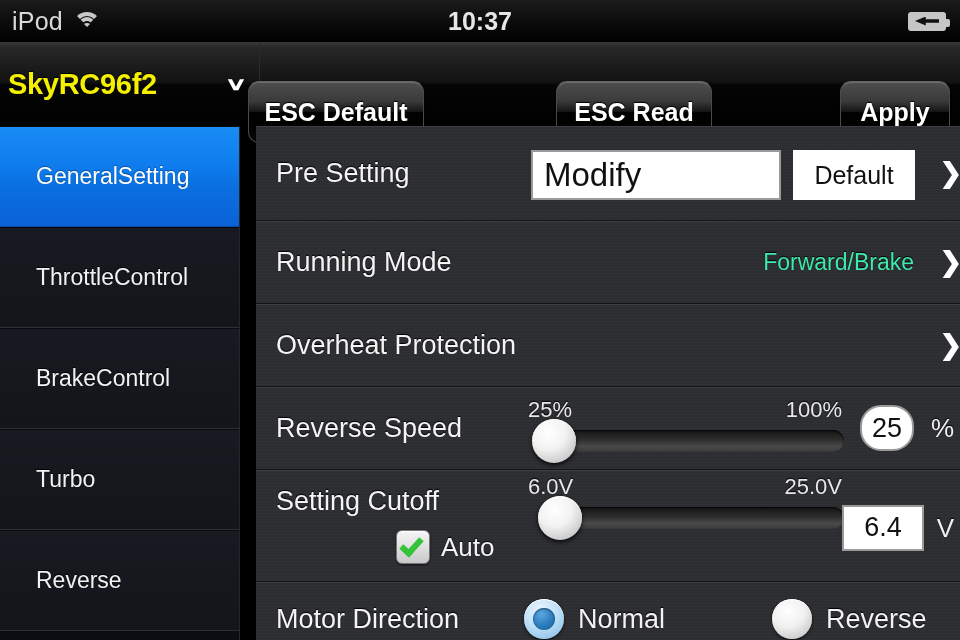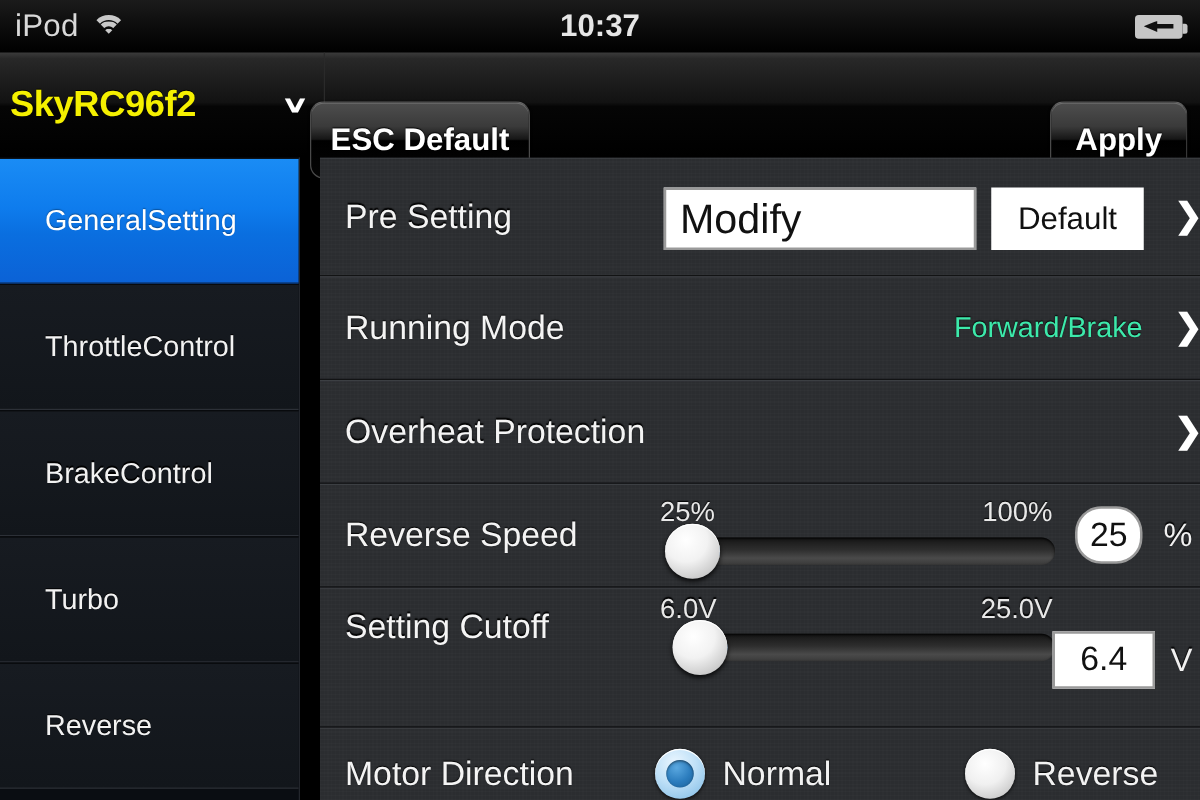--- a/index.html
+++ b/index.html
@@ -239,20 +239,21 @@
         </span>
     </div>
   </div>
 
   <div class="navbar">
     <div class="nav-title-wrap">
       <span class="nav-title">SkyRC96f2</span>
       <span class="nav-caret">∨</span>
     </div>
     <div class="nbtn" id="btn-esc-default">ESC Default</div>
+    <div class="nbtn" id="btn-esc-read">ESC Read</div>
     <div class="nbtn" id="btn-apply">Apply</div>
   </div>
 
   <div class="sidebar">
     <div class="side-item sel">
       <span>GeneralSetting</span>
     </div>
     <div class="side-item">
       <span>ThrottleControl</span>
     </div>
@@ -296,20 +297,26 @@
             <div class="fill" id="reverse-fill" style="width: 22px;"></div>
           </div>
         <div class="thumb" id="reverse-thumb" style="left: 6px;"></div>
       </div>
       <div class="numbox" id="reverse-numbox">25</div>
       <span class="unit" id="reverse-unit">%</span>
     </div>
 
     <div class="row" id="row-voltage">
       <span class="rlabel">Setting Cutoff</span>
+      <div id="auto-check-wrap">
+        <span class="checkbox">
+            <span class="tick"></span>
+          </span>
+        <span id="auto-label">Auto</span>
+      </div>
       <div class="slider-wrap">
         <span class="slider-min">6.0V</span>
         <span class="slider-max">25.0V</span>
         <div class="track">
             <div class="fill" id="voltage-fill" style="width: 27.8px;"></div>
           </div>
         <div class="thumb" id="voltage-thumb" style="left: 11.8px;"></div>
       </div>
       <div class="numbox" id="voltage-numbox">6.4</div>
       <span class="unit" id="voltage-unit">V</span>

